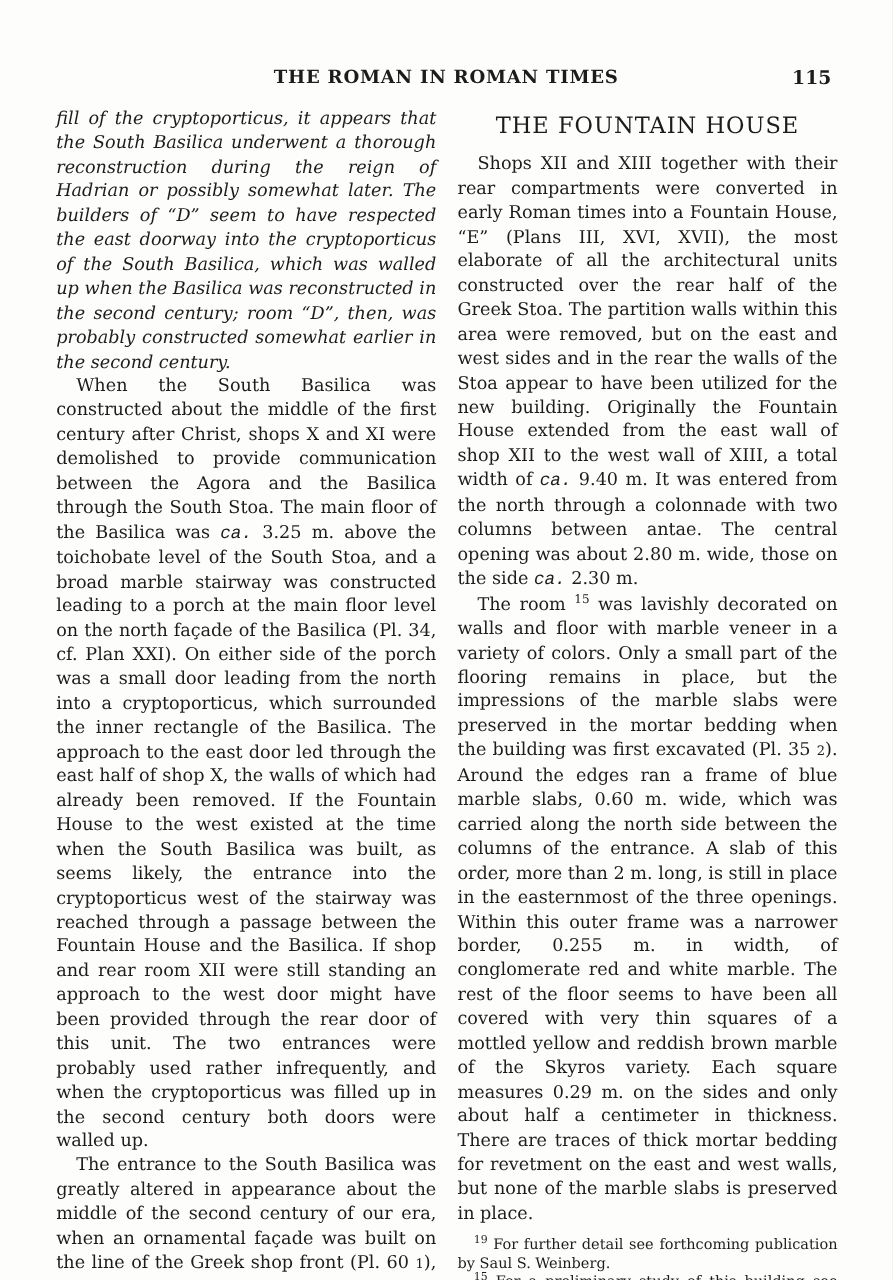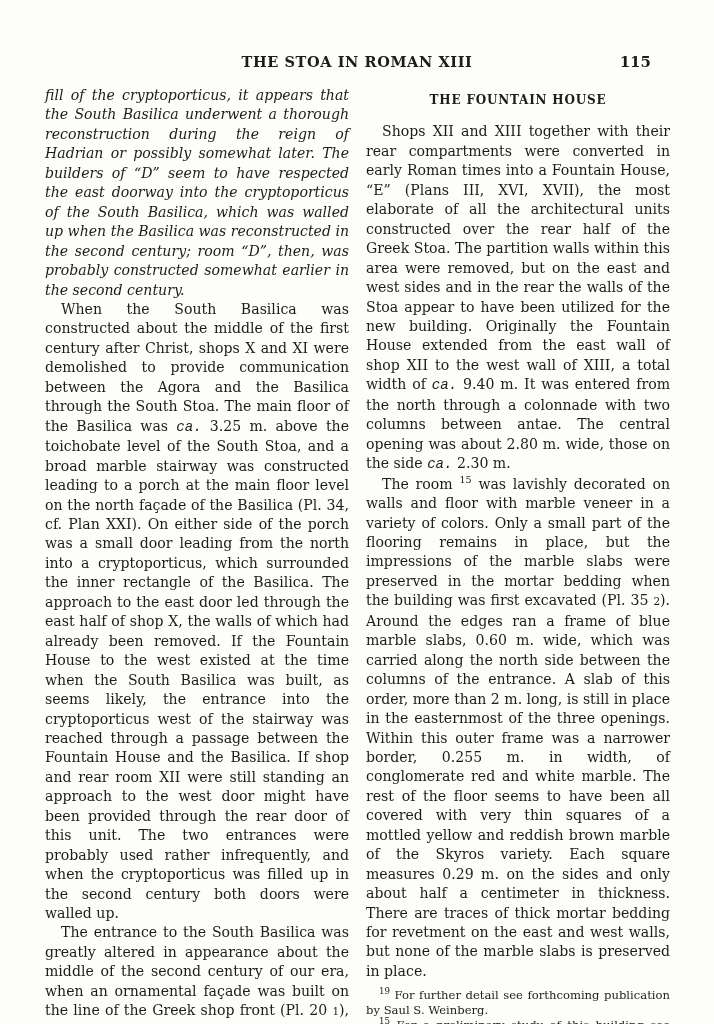--- a/index.html
+++ b/index.html
@@ -28,21 +28,21 @@
     position: absolute;
     left: 0;
     right: 0;
     text-align: center;
     font-weight: bold;
     font-size: 14.5px;
     letter-spacing: 0.6px;
   }
   .rh-page {
     position: absolute;
-    right: 18px;
+    right: 4px;
     top: 0;
     font-weight: bold;
     font-size: 15px;
   }
   .col {
     position: absolute;
     top: 86px;
     width: 304px;
     text-align: justify;
     font-size: 14.1px;
@@ -50,22 +50,22 @@
   }
   .col-left  { left: 45px; }
   .col-right { left: 366px; }
   p.body-par {
     margin: 0;
     text-indent: 16px;
   }
   p.body-par.no-indent { text-indent: 0; font-style: italic; }
   .section-heading {
     margin: 5px 0 12px 0;
-    font-size: 12px;
-    font-weight: bold;
+    font-size: 18px;
+    font-weight: normal;
     letter-spacing: 0.8px;
     text-align: center;
     text-indent: 0;
   }
   i { font-style: italic; font-family: Liberation Mono, monospace; }
   sup {
     font-size: 68%;
     font-weight: normal;
     line-height: 0;
     vertical-align: super;
@@ -81,28 +81,28 @@
     text-indent: 13px;
   }
   .footnote sup { font-size: 75%; }
 </style>
 </head>
 <body>
 
 <div class="page">
 
   <div class="running-head">
-    <span class="rh-title">THE STOA IN ROMAN XIII</span>
+    <span class="rh-title">THE ROMAN IN ROMAN TIMES</span>
     <span class="rh-page">115</span>
   </div>
 
   <div class="col col-left">
     <p class="body-par no-indent"><span>fill of the cryptoporticus, it appears that the South Basilica underwent a thorough reconstruction during the reign of Hadrian or possibly somewhat later. The builders of “D” seem to have respected the east doorway into the cryptoporticus of the South Basilica, which was walled up when the Basilica was reconstructed in the second century; room “D”, then, was probably constructed somewhat earlier in the second century.</span></p>
     <p class="body-par"><span>When the South Basilica was constructed about the middle of the first century after Christ, shops X and XI were demolished to provide communication between the Agora and the Basilica through the South Stoa. The main floor of the Basilica was </span><i>ca.</i><span> 3.25 m. above the toichobate level of the South Stoa, and a broad marble stairway was constructed leading to a porch at the main floor level on the north façade of the Basilica (Pl. 34, cf. Plan XXI). On either side of the porch was a small door leading from the north into a cryptoporticus, which surrounded the inner rectangle of the Basilica. The approach to the east door led through the east half of shop X, the walls of which had already been removed. If the Fountain House to the west existed at the time when the South Basilica was built, as seems likely, the entrance into the cryptoporticus west of the stairway was reached through a passage between the Fountain House and the Basilica. If shop and rear room XII were still standing an approach to the west door might have been provided through the rear door of this unit. The two entrances were probably used rather infrequently, and when the cryptoporticus was filled up in the second century both doors were walled up.</span></p>
-    <p class="body-par"><span>The entrance to the South Basilica was greatly altered in appearance about the middle of the second century of our era, when an ornamental façade was built on the line of the Greek shop front (Pl. 20 </span><small>1</small><span>), but the stairway leading up to the level of the Basilica Porch continued in use.</span></p>
+    <p class="body-par"><span>The entrance to the South Basilica was greatly altered in appearance about the middle of the second century of our era, when an ornamental façade was built on the line of the Greek shop front (Pl. 60 </span><small>1</small><span>), but the stairway leading up to the level of the Basilica Porch continued in use.</span></p>
   </div>
 
   <div class="col col-right">
     <h2 class="section-heading">THE FOUNTAIN HOUSE</h2>
     <p class="body-par"><span>Shops XII and XIII together with their rear compartments were converted in early Roman times into a Fountain House, “E” (Plans III, XVI, XVII), the most elaborate of all the architectural units constructed over the rear half of the Greek Stoa. The partition walls within this area were removed, but on the east and west sides and in the rear the walls of the Stoa appear to have been utilized for the new building. Originally the Fountain House extended from the east wall of shop XII to the west wall of XIII, a total width of </span><i>ca.</i><span> 9.40 m. It was entered from the north through a colonnade with two columns between antae. The central opening was about 2.80 m. wide, those on the side </span><i>ca.</i><span> 2.30 m.</span></p>
     <p class="body-par"><span>The room </span><sup>15</sup><span> was lavishly decorated on walls and floor with marble veneer in a variety of colors. Only a small part of the flooring remains in place, but the impressions of the marble slabs were preserved in the mortar bedding when the building was first excavated (Pl. 35 </span><small>2</small><span>). Around the edges ran a frame of blue marble slabs, 0.60 m. wide, which was carried along the north side between the columns of the entrance. A slab of this order, more than 2 m. long, is still in place in the easternmost of the three openings. Within this outer frame was a narrower border, 0.255 m. in width, of conglomerate red and white marble. The rest of the floor seems to have been all covered with very thin squares of a mottled yellow and reddish brown marble of the Skyros variety. Each square measures 0.29 m. on the sides and only about half a centimeter in thickness. There are traces of thick mortar bedding for revetment on the east and west walls, but none of the marble slabs is preserved in place.</span></p>
 
     <div class="footnotes">
       <p class="footnote"><sup>19</sup><span> For further detail see forthcoming publication by Saul S. Weinberg.</span></p>
       <p class="footnote"><sup>15</sup><span> For a preliminary study of this building see Richard Stillwell, </span></p>

